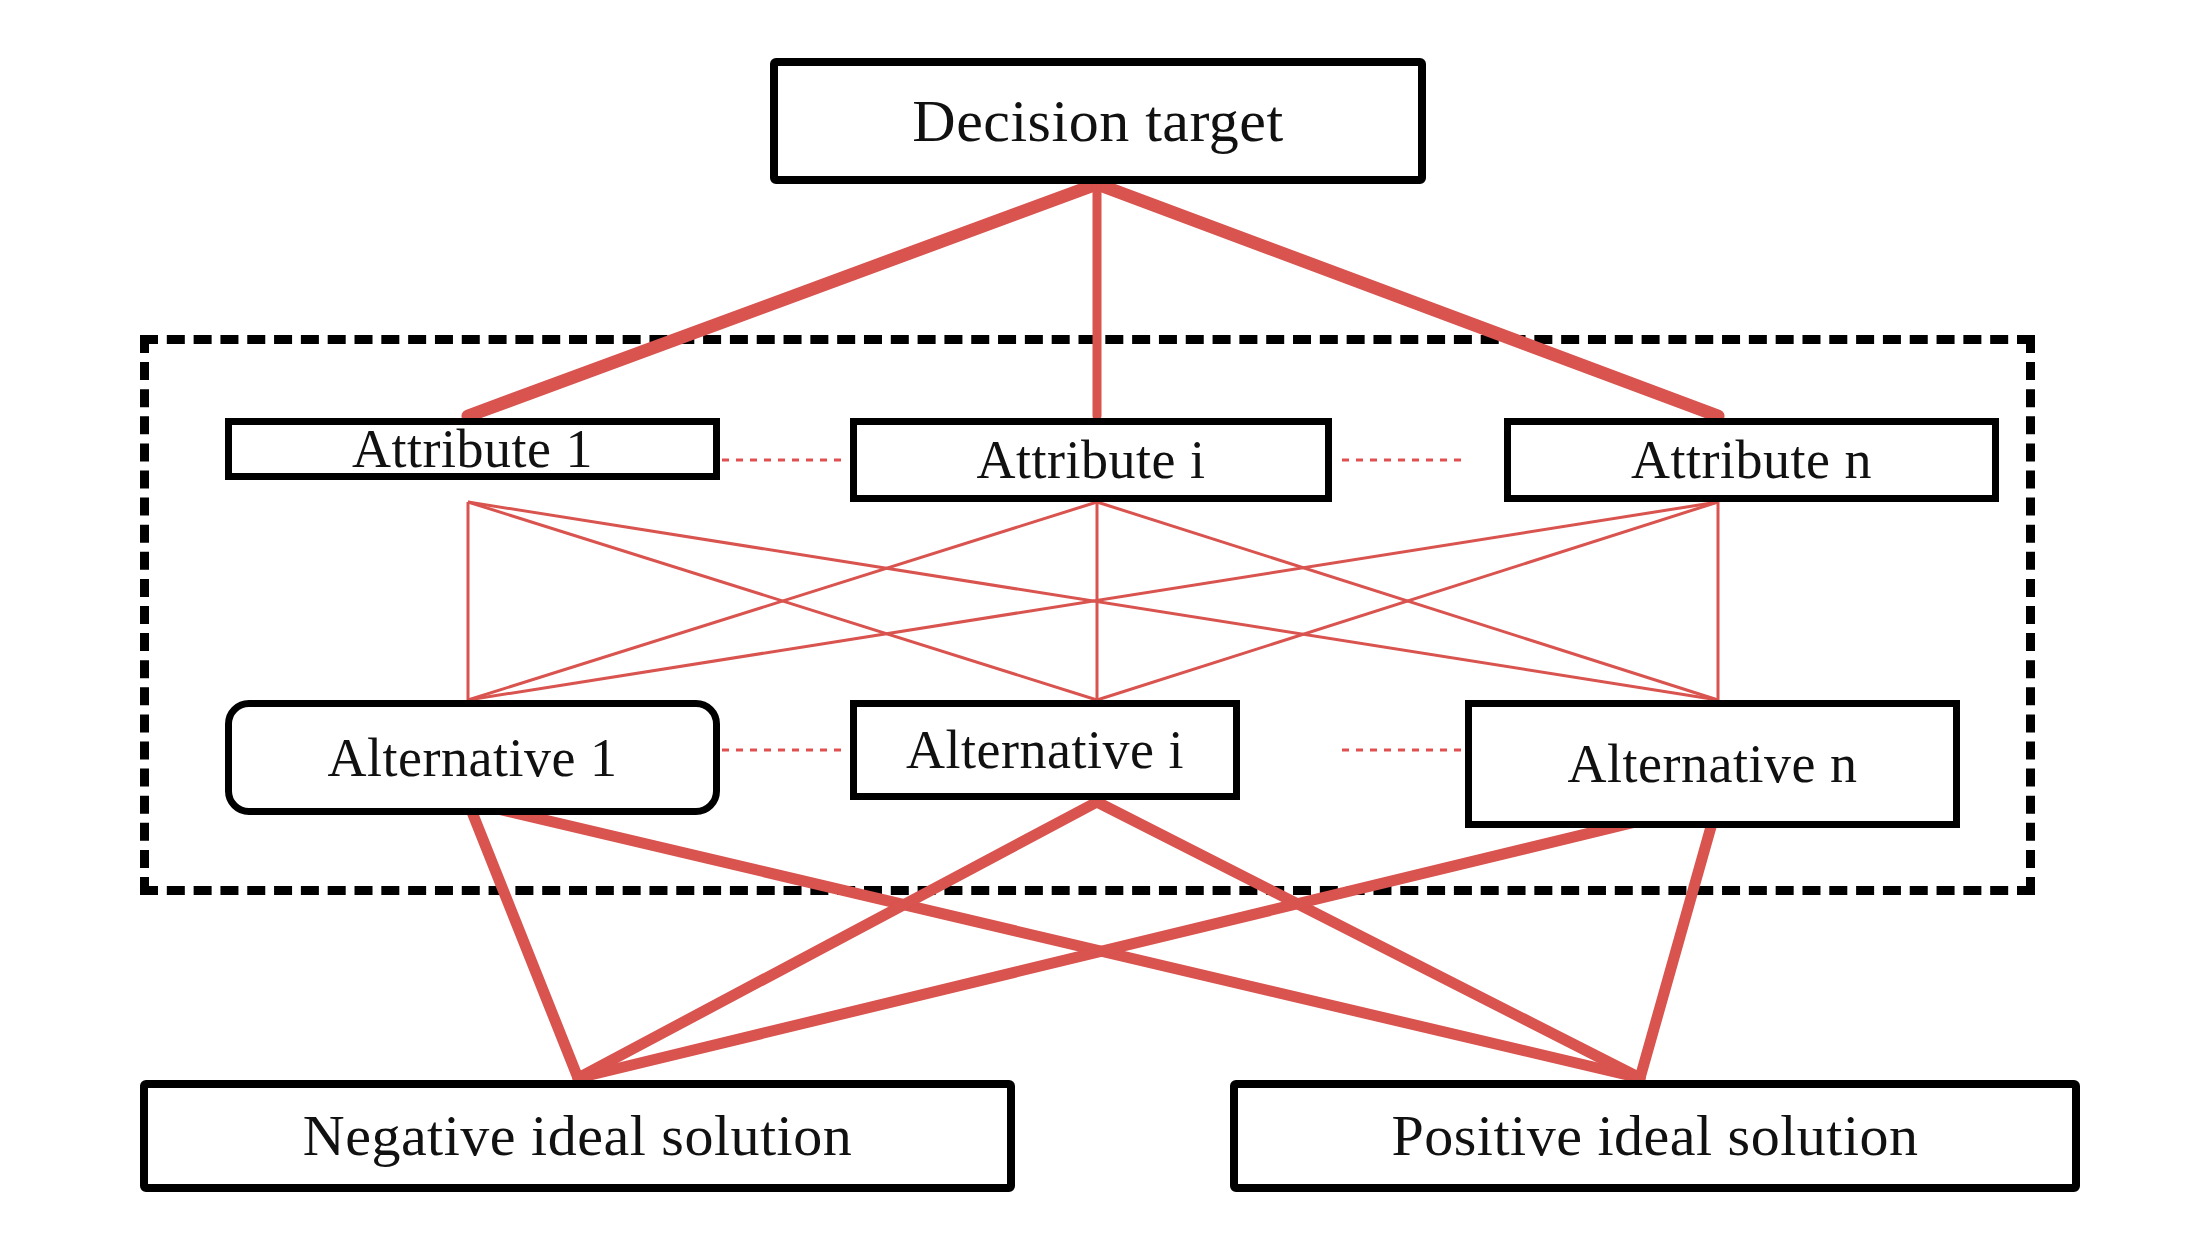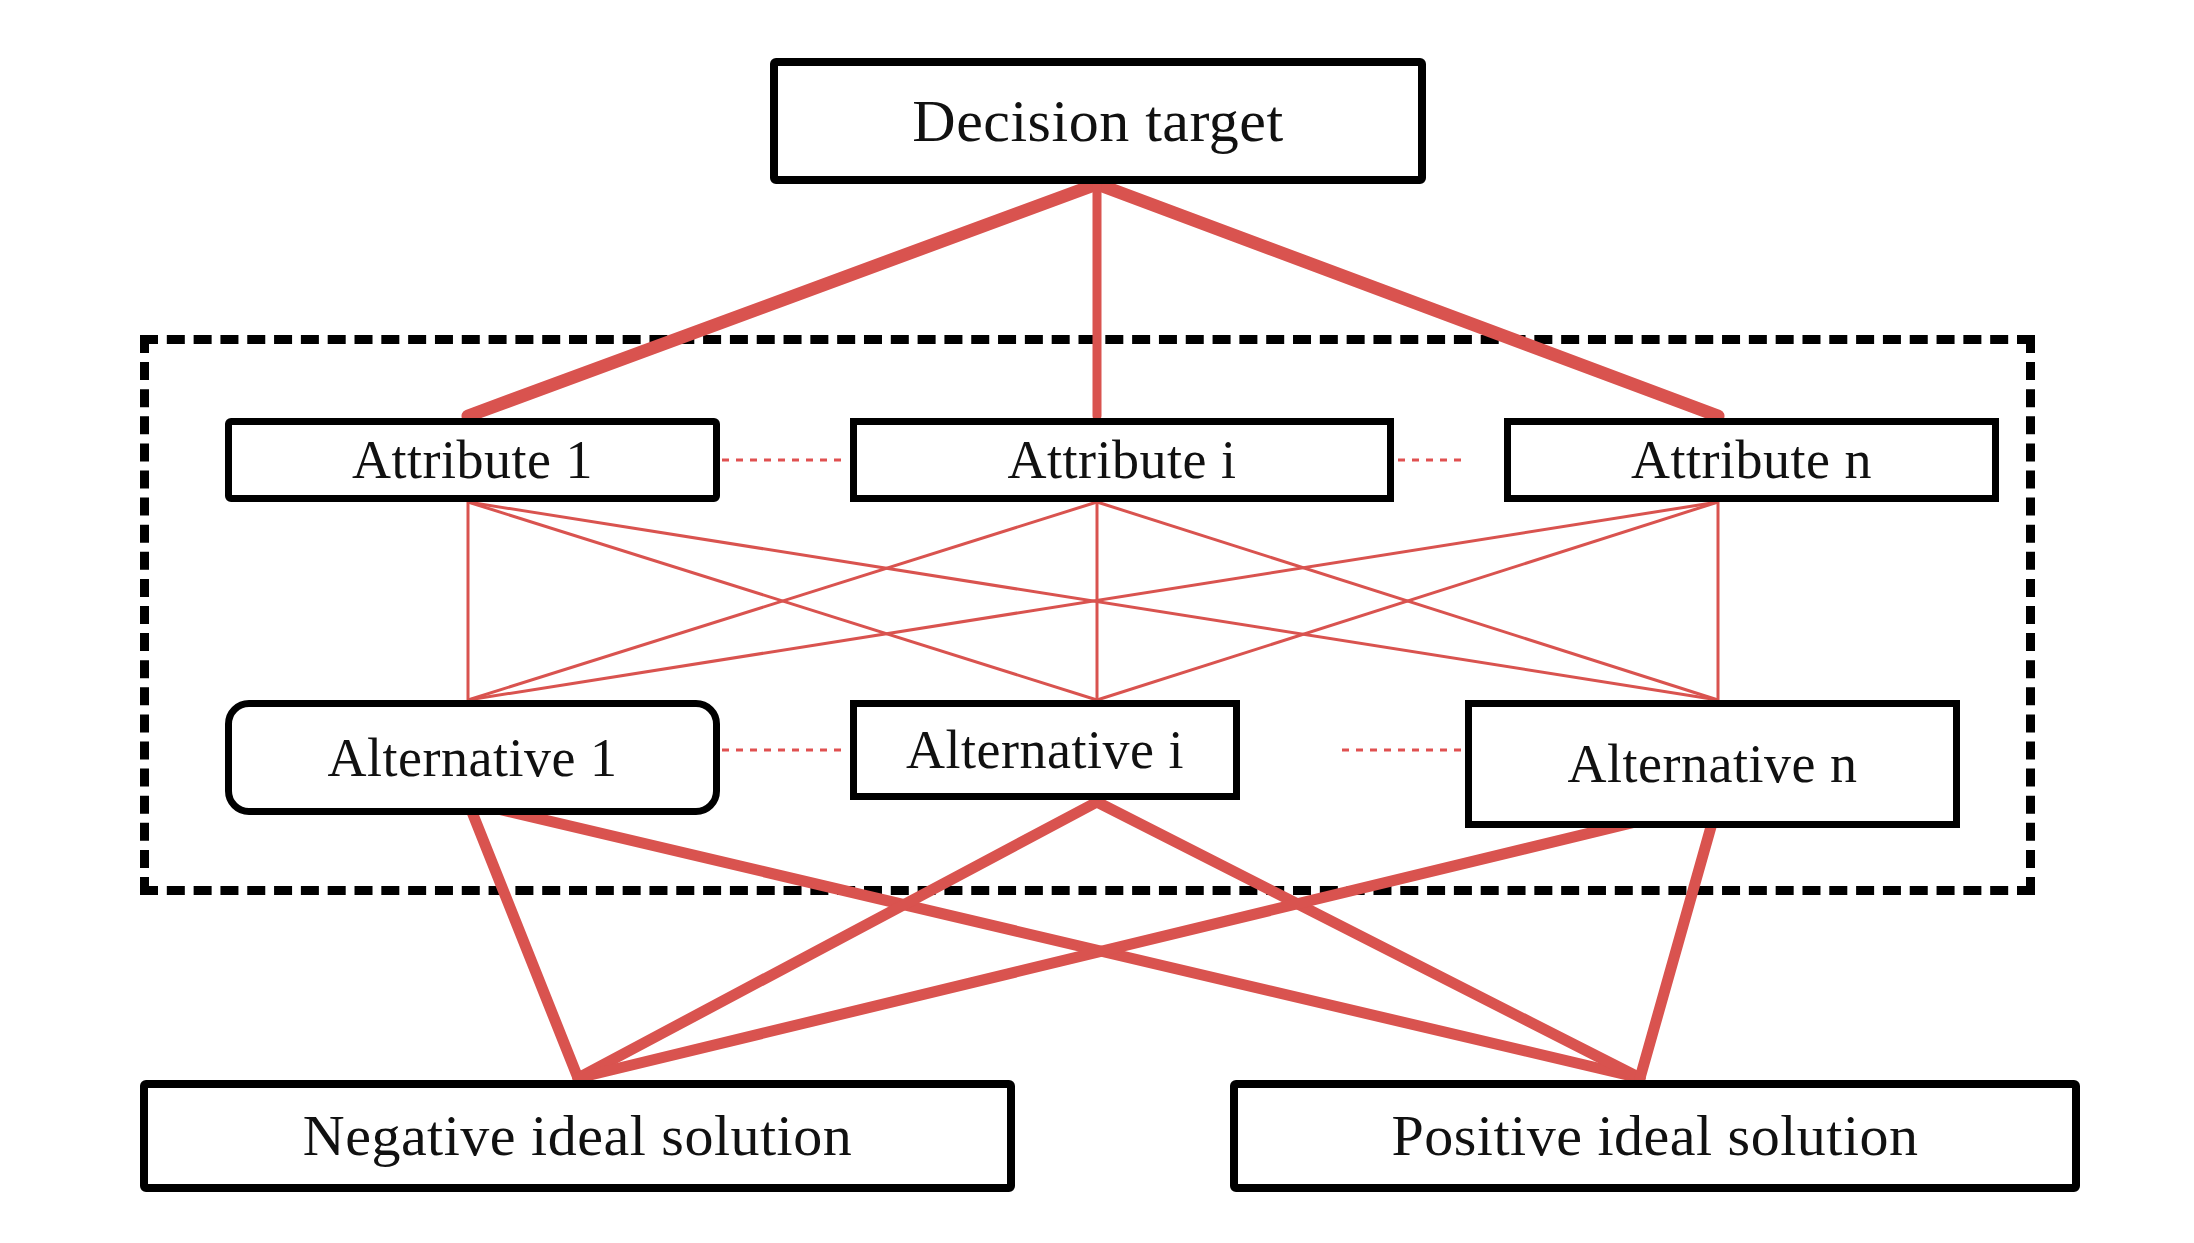--- a/index.html
+++ b/index.html
@@ -49,22 +49,22 @@
     line-height:1;
   }
 
   
   #node-target{
     left:770px; top:58px;
     width:656px; height:126px;
     font-size:60px;
   }
   
-  #node-attr-1{ left:225px;  top:418px; width:495px; height:84px; font-size:54px;border-radius:6px;}
-  #node-attr-i{ left:850px;  top:418px; width:544px; height:84px; font-size:54px;}
+  #node-attr-1{ left:225px;  top:418px; width:495px; height:62px; font-size:54px;}
+  #node-attr-i{ left:850px;  top:418px; width:482px; height:84px; font-size:54px;}
   #node-attr-n{ left:1465px; top:418px; width:495px; height:84px; font-size:54px;margin-left:39px;}
   
   #node-alt-1{ left:225px;  top:700px; width:495px; height:115px; font-size:54px;border-radius:24px;}
   #node-alt-i{ left:850px;  top:700px; width:390px; height:100px; font-size:54px;}
   #node-alt-n{ left:1465px; top:700px; width:495px; height:128px; font-size:54px;}
   
   #node-nis{ left:140px;  top:1080px; width:875px; height:112px; font-size:58px;}
   #node-pis{ left:1230px; top:1080px; width:850px; height:112px; font-size:58px;}
 </style>
 </head>

